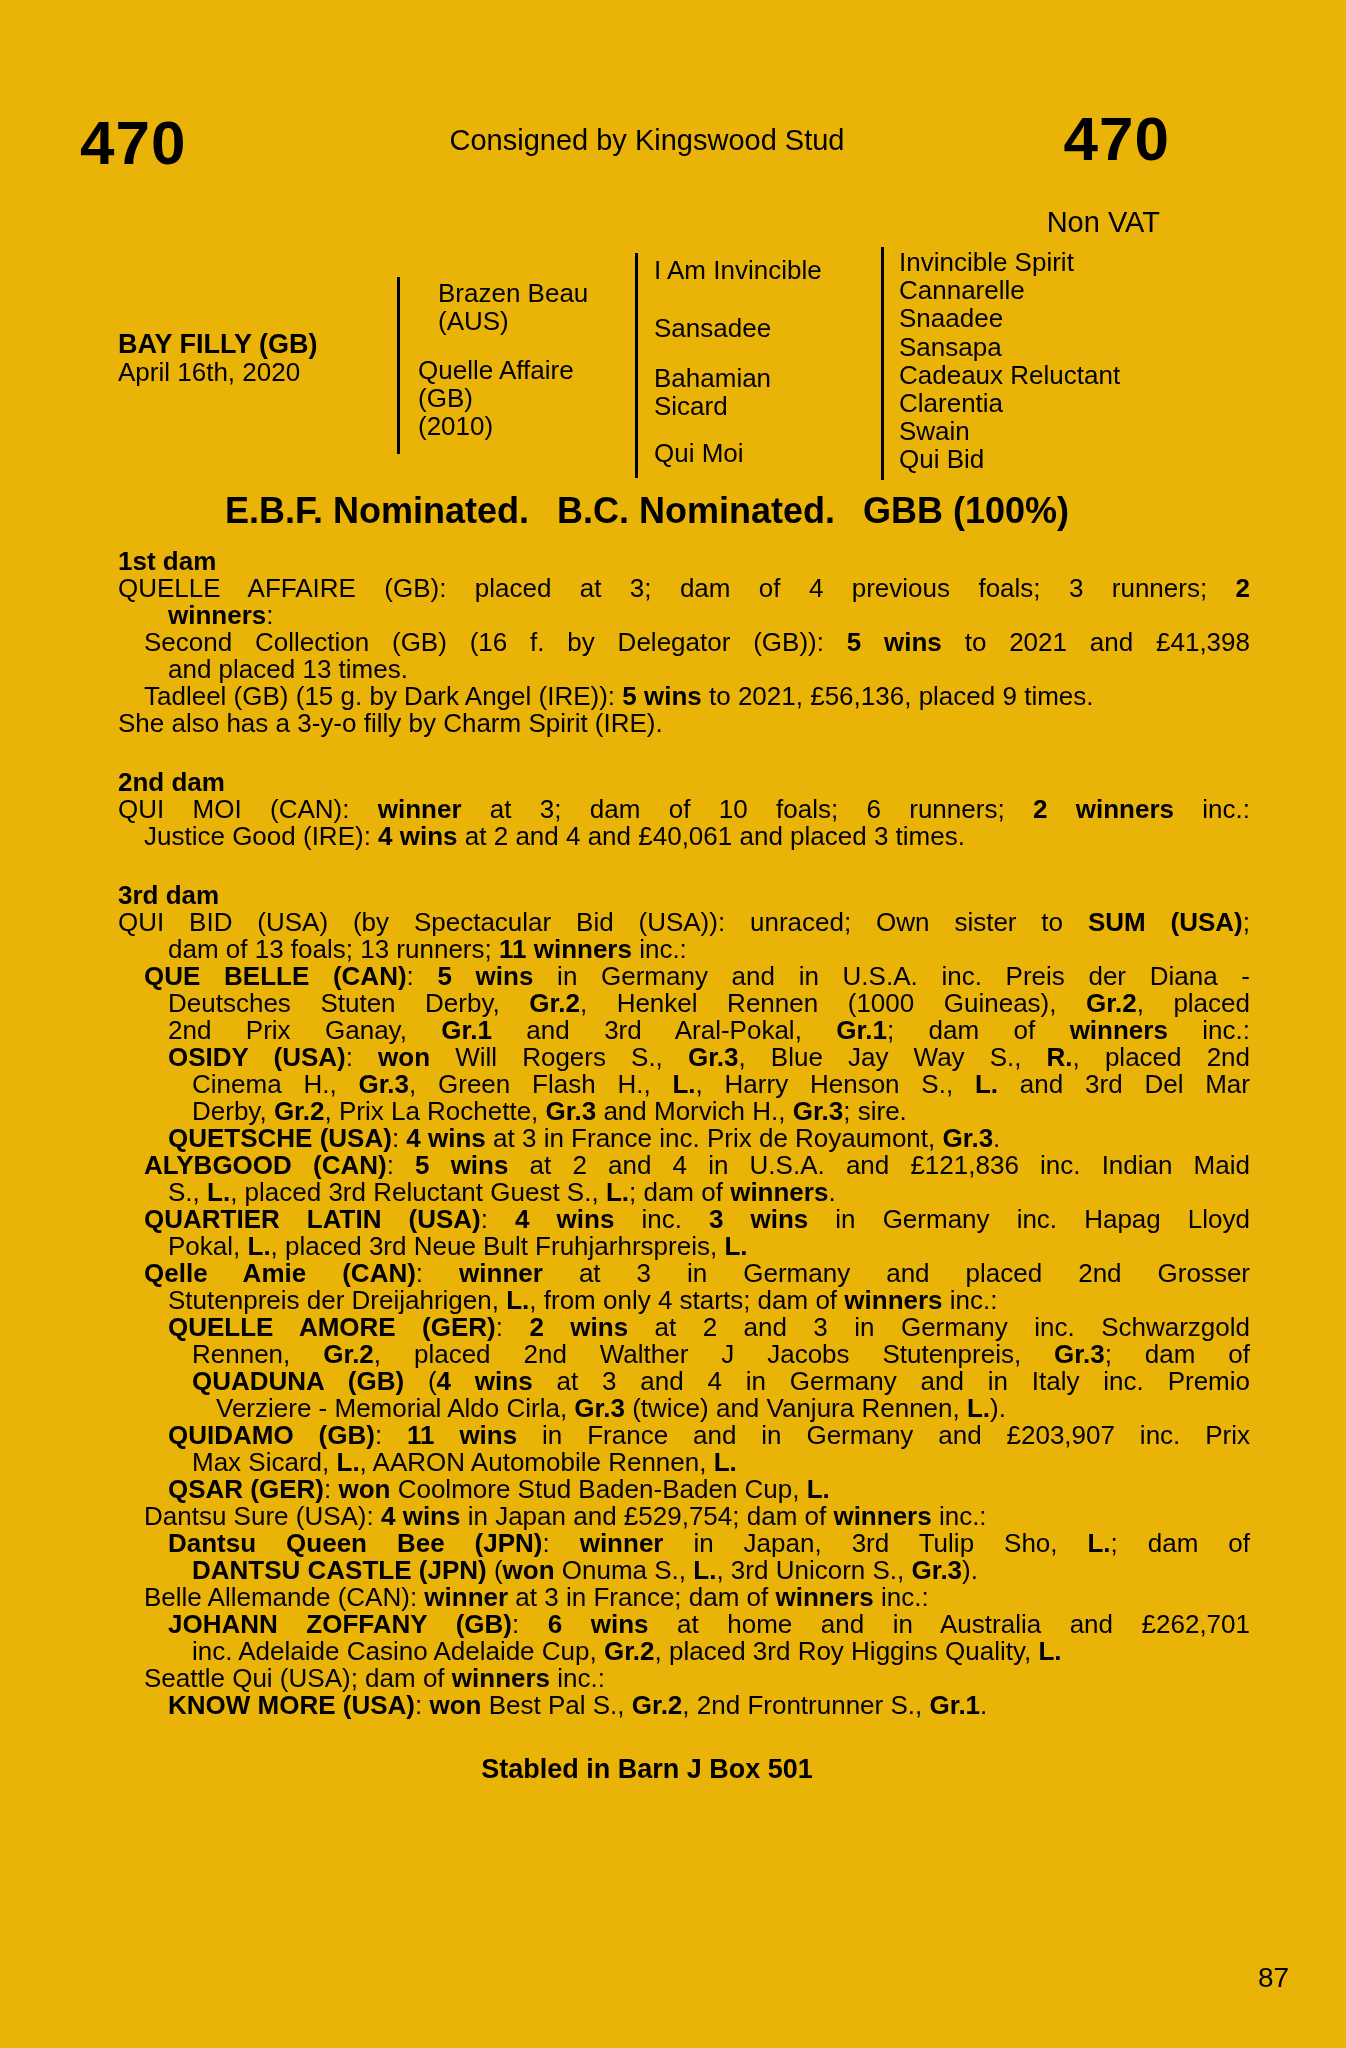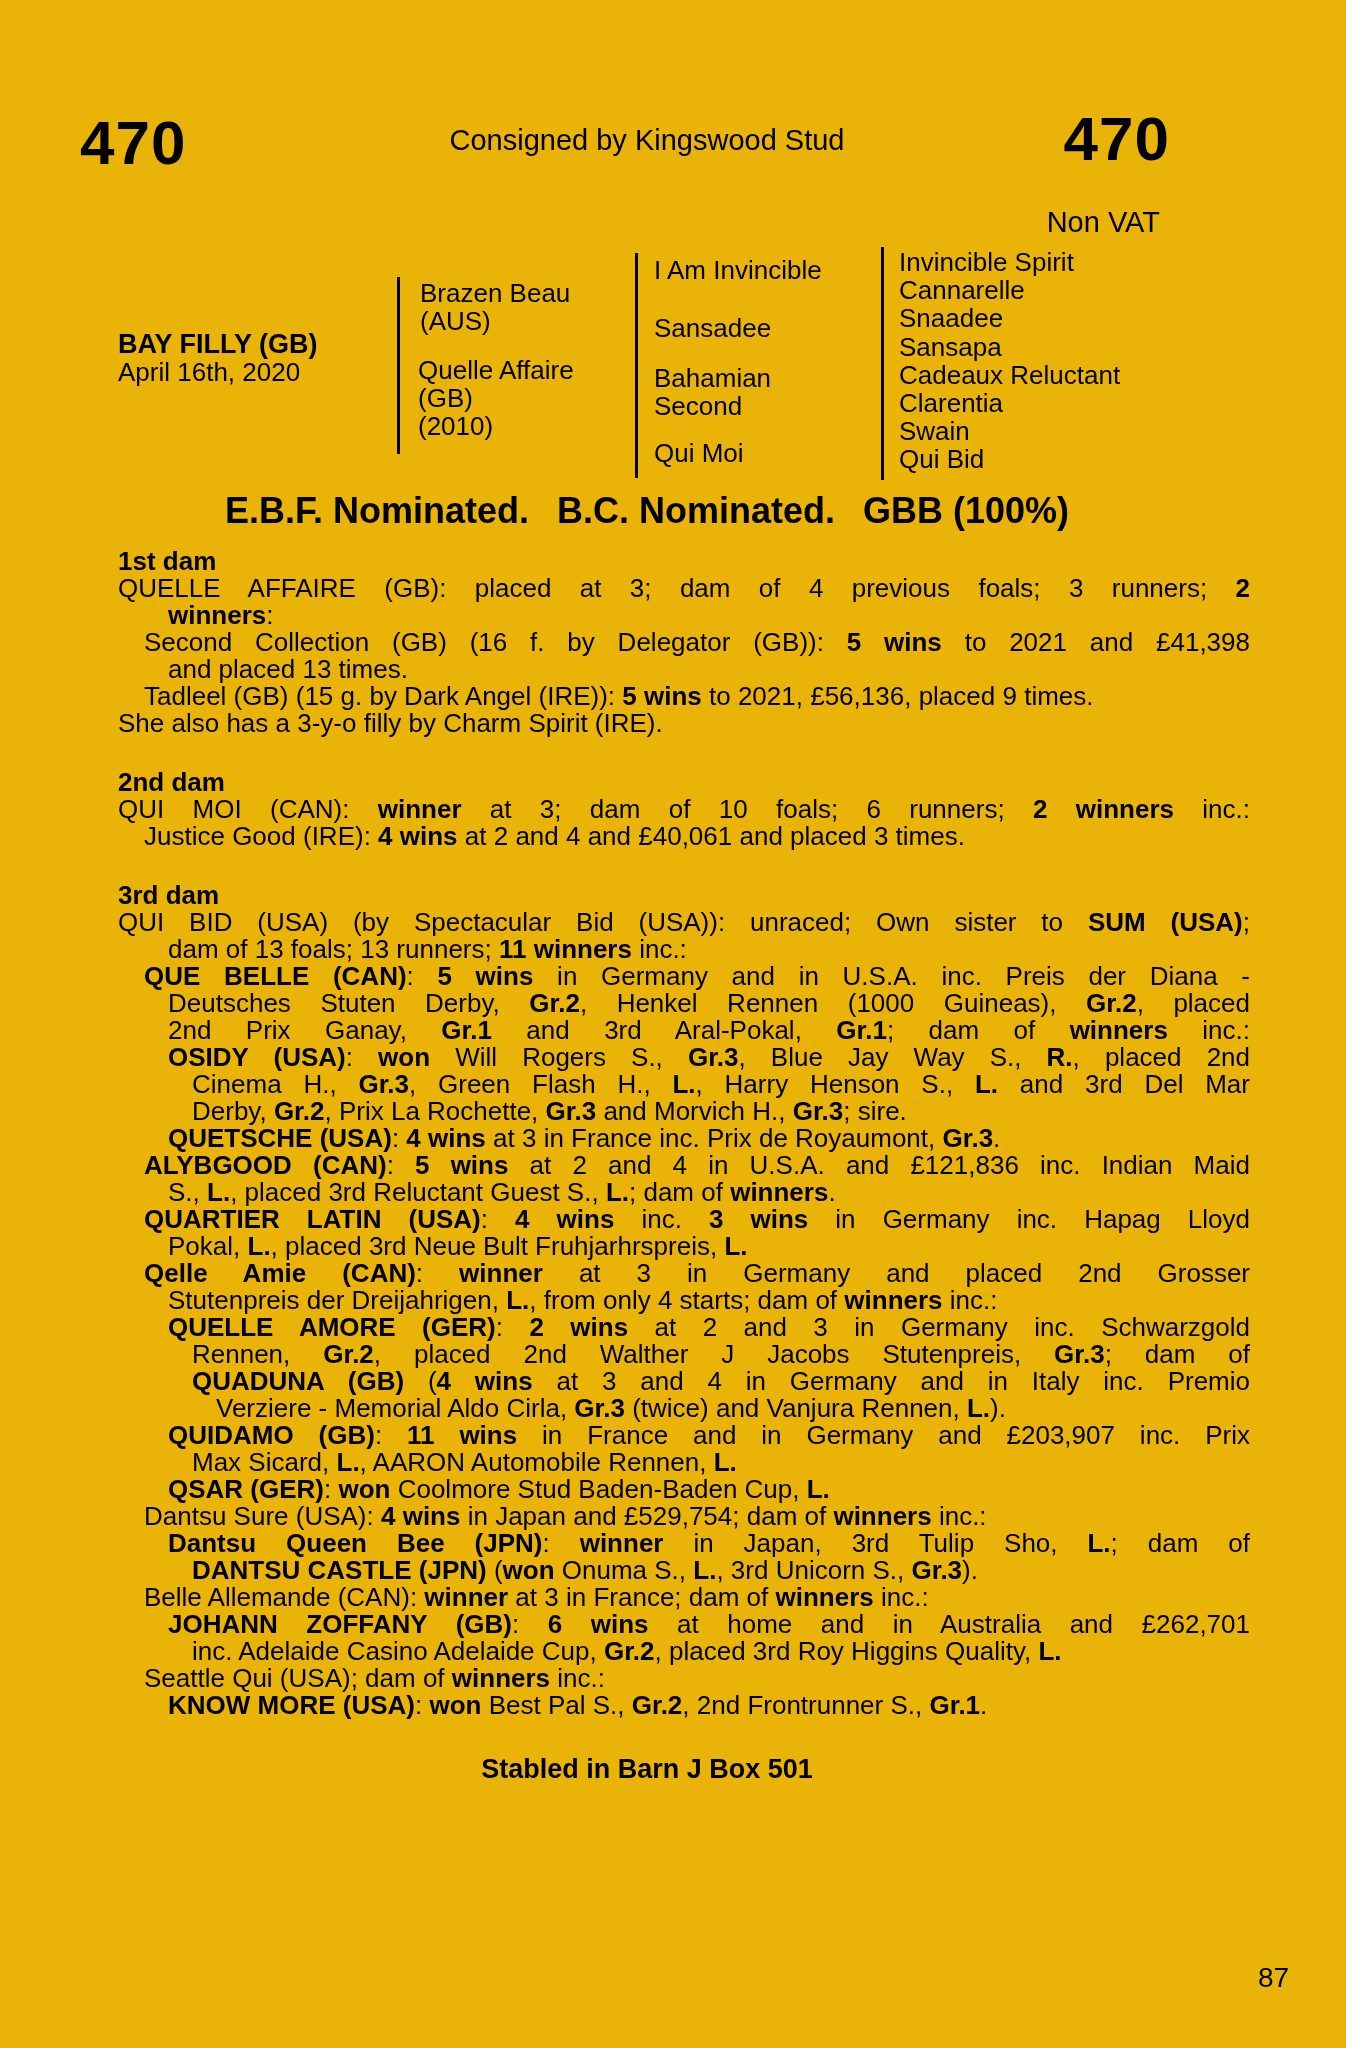--- a/index.html
+++ b/index.html
@@ -21,21 +21,21 @@
 
   
   #tree{position:absolute;left:0;top:0;width:1346px;height:510px;font-size:26px;line-height:28px;}
   .bar{position:absolute;width:3px;background:#000;}
   #bar-a{left:397px;top:277px;height:177px;}
   #bar-b{left:635px;top:253px;height:225px;}
   #bar-c{left:881px;top:247px;height:233px;}
   .tcell{position:absolute;white-space:nowrap;}
   #horse-block{left:118px;top:330px;}
   .hn{font-weight:bold;font-size:27px;text-align:right;}
-  #g1-sire{left:420px;top:279px;}
+  #g1-sire{left:438px;top:279px;}
   #g1-dam{left:418px;top:356px;}
   #g2-1{left:654px;top:256px;}
   #g2-2{left:654px;top:314px;}
   #g2-3{left:654px;top:364px;}
   #g2-4{left:654px;top:439px;}
   #g3{left:899px;top:248px;line-height:28.2px;}
 
   
   #dam-text{position:absolute;left:118px;top:548px;width:1132px;font-size:26px;}
   .dam-h{font-weight:bold;height:27px;line-height:27px;}
@@ -81,21 +81,21 @@
     </div>
 
     <div class="tcell" id="g2-1">
       <div>I Am Invincible</div>
     </div>
     <div class="tcell" id="g2-2">
       <div>Sansadee</div>
     </div>
     <div class="tcell" id="g2-3">
       <div>Bahamian</div>
-      <div>Second</div>
+      <div>Sicard</div>
     </div>
     <div class="tcell" id="g2-4">
       <div>Qui Moi</div>
     </div>
 
     <div class="tcell" id="g3">
       <div>Invincible Spirit</div>
       <div>Cannarelle</div>
       <div>Snaadee</div>
       <div>Sansapa</div>

